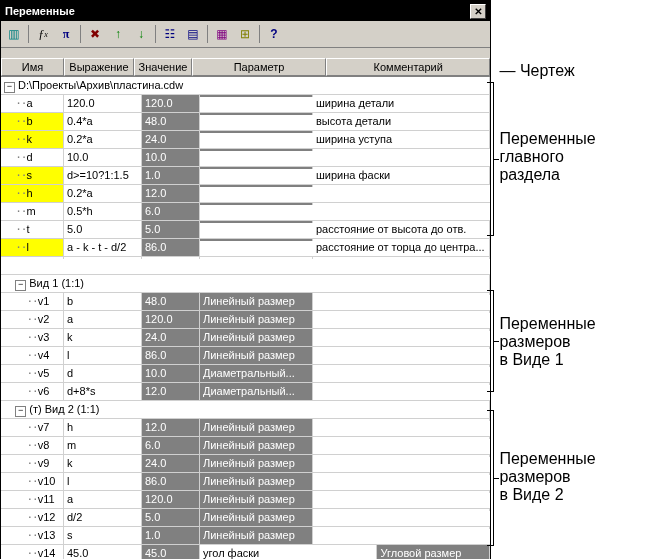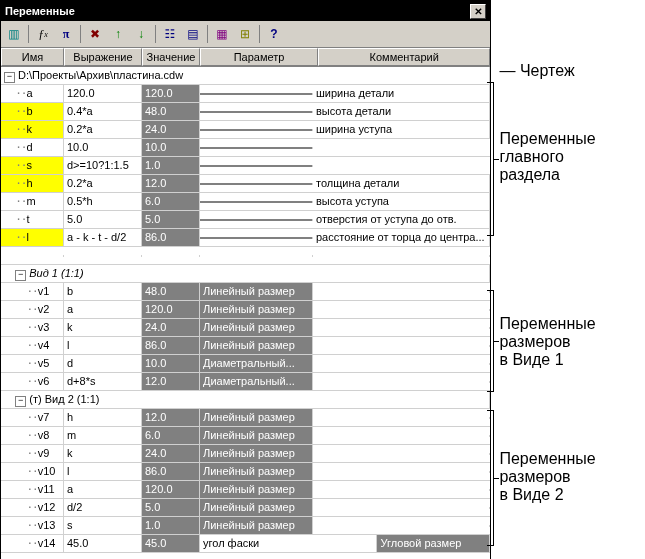--- a/index.html
+++ b/index.html
@@ -70,37 +70,38 @@
     background: #d4d0c8;
     border-bottom: 1px solid #808080;
   }
   .hcell {
     border: 1px solid;
     border-color: #fff #808080 #808080 #fff;
     text-align: center;
     padding: 2px 0;
     font-size: 11px;
     box-sizing: border-box;
+    margin-top: 10px;
   }
   .col-name { width: 63px; }
-  .col-expr { width: 78px; }
+  .col-expr { width: 70px; }
   .col-val  { width: 58px; }
-  .col-par  { width: 118px; }
+  .col-par  { width: 134px; }
   .col-com  { flex: 1; }
   .body {
     background: #fff;
     height: 504px;
     overflow: hidden;
     position: relative;
   }
   .row {
     display: flex;
     height: 17px;
     border-bottom: 1px solid #d0d0d0;
-    align-items: center;
+    align-items: flex-start;
   }
   .cell {
     border-right: 1px solid #d0d0d0;
     box-sizing: border-box;
     padding: 1px 3px;
     font-size: 11px;
     line-height: 15px;
     overflow: hidden;
     white-space: nowrap;
   }
@@ -243,70 +244,69 @@
         <div class="cell par-cell ro"></div>
       </div>
       <div class="row">
         <div class="cell name-cell hl">
           <span class="tree-line">&nbsp;&nbsp;·· </span>
           <span>s</span>
         </div>
         <div class="cell expr-cell">d&gt;=10?1:1.5</div>
         <div class="cell val-cell ro">1.0</div>
         <div class="cell par-cell ro"></div>
+        <div class="cell com-cell">ширина фаски</div>
       </div>
       <div class="row">
         <div class="cell name-cell hl">
           <span class="tree-line">&nbsp;&nbsp;·· </span>
           <span>h</span>
         </div>
         <div class="cell expr-cell">0.2*a</div>
         <div class="cell val-cell ro">12.0</div>
         <div class="cell par-cell ro"></div>
-        <div class="cell com-cell">толщина детали</div>
       </div>
       <div class="row">
         <div class="cell name-cell">
           <span class="tree-line">&nbsp;&nbsp;·· </span>
           <span>m</span>
         </div>
         <div class="cell expr-cell">0.5*h</div>
         <div class="cell val-cell ro">6.0</div>
         <div class="cell par-cell ro"></div>
-        <div class="cell com-cell">высота уступа</div>
       </div>
       <div class="row">
         <div class="cell name-cell">
           <span class="tree-line">&nbsp;&nbsp;·· </span>
           <span>t</span>
         </div>
         <div class="cell expr-cell">5.0</div>
         <div class="cell val-cell ro">5.0</div>
         <div class="cell par-cell ro"></div>
-        <div class="cell com-cell">отверстия от уступа до отв.</div>
+        <div class="cell com-cell">расстояние от высота до отв.</div>
       </div>
       <div class="row">
         <div class="cell name-cell hl">
           <span class="tree-line">&nbsp;&nbsp;·· </span>
           <span>l</span>
         </div>
         <div class="cell expr-cell">a - k - t - d/2</div>
         <div class="cell val-cell ro">86.0</div>
         <div class="cell par-cell ro"></div>
         <div class="cell com-cell">расстояние от торца до центра...</div>
       </div>
       <div class="row">
         <div class="cell name-cell"></div>
         <div class="cell expr-cell"></div>
         <div class="cell val-cell"></div>
         <div class="cell par-cell"></div>
         <div class="cell com-cell"></div>
       </div>
       <div class="row group-row">
-        <div class="cell" style="flex: 1 1 0%; font-style: italic;"><span class="tree-line indent">&nbsp;&nbsp;</span><span class="group-toggle">−</span><span>Вид 1 (1:1)</span></div>
+        <div class="cell" style="flex: 1 1 0%;"><span class="tree-line indent">&nbsp;&nbsp;</span><span class="group-toggle">−</span><span>Вид 1 (1:1)</span></div>
       </div>
       <div class="row">
         <div class="cell name-cell">
           <span class="tree-line">&nbsp;&nbsp;&nbsp;&nbsp;·· </span>
           <span>v1</span>
         </div>
         <div class="cell expr-cell">b</div>
         <div class="cell val-cell ro">48.0</div>
         <div class="cell par-cell ro">Линейный размер</div>
         <div class="cell com-cell"></div>

